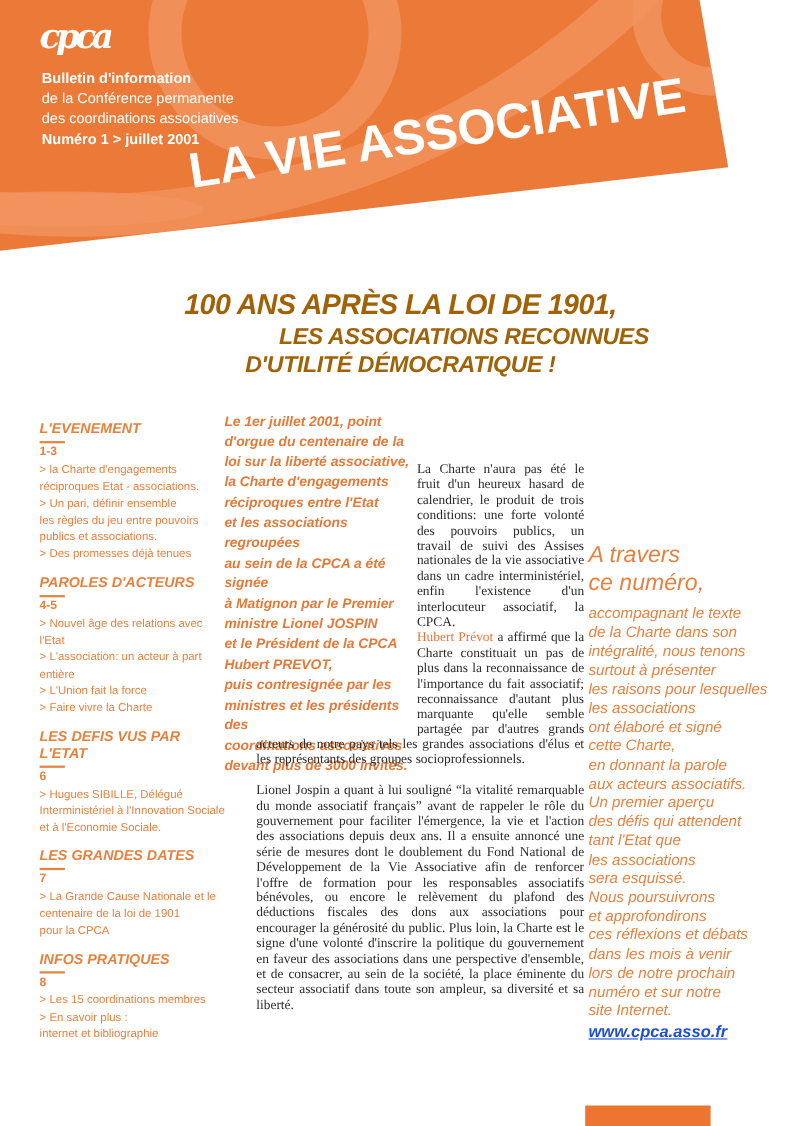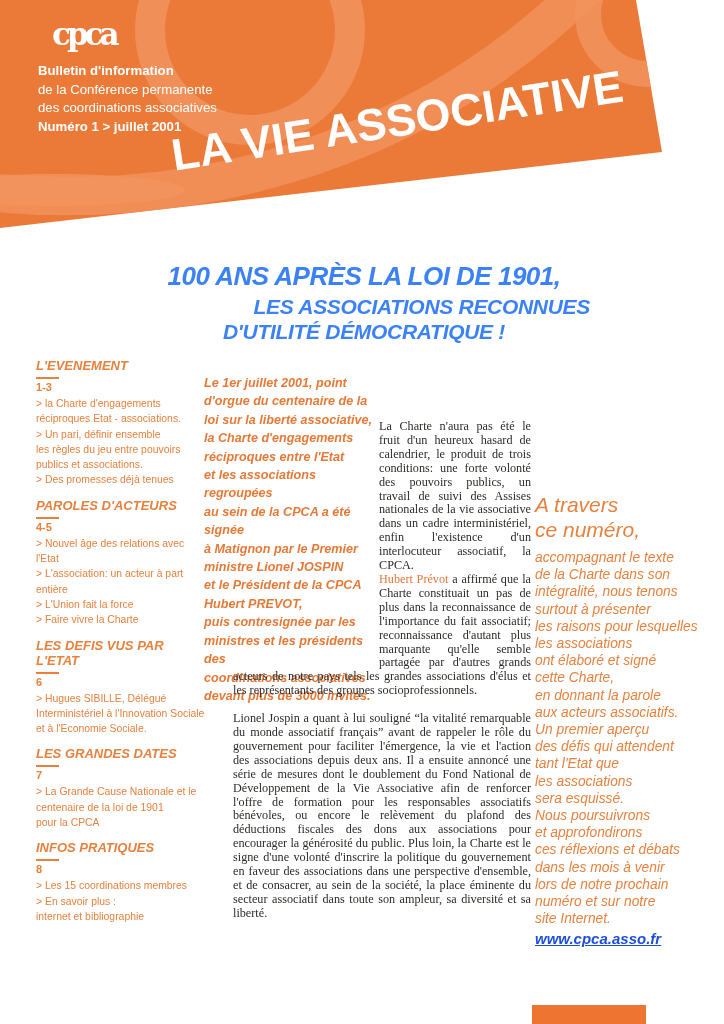--- a/index.html
+++ b/index.html
@@ -4,45 +4,45 @@
 <style>
   html,body { margin:0; padding:0; background:#ffffff; }
   .page {
     position:relative; width:724px; height:1024px; margin:0 auto;
     background:#ffffff; overflow:hidden;
     font-family:"Liberation Sans", sans-serif;
   }
   
   .banner-svg { position:absolute; left:0; top:0; }
   .logo {
-    position:absolute; left:52px; top:16px;
-    font-family:"DejaVu Serif", serif; font-weight:700;
+    position:absolute; left:36px; top:16px;
+    font-family:"DejaVu Serif", serif; font-style:italic; font-weight:700;
     font-size:31px; color:#ffffff; letter-spacing:-4px;
   }
   .pubinfo {
     position:absolute; left:38px; top:62px; width:210px;
     color:#ffffff; font-size:13.2px; line-height:18.5px;
   }
   .pubinfo .b { font-weight:700; }
   .masthead-title {
     position:absolute; left:172px; top:130px; width:560px;
     color:#ffffff; font-weight:700; font-size:45px; letter-spacing:0px;
     transform:rotate(-8.8deg); transform-origin:left center;
     white-space:nowrap;
   }
   
   .headline {
     position:absolute; left:138px; top:261px; width:452px;
-    text-align:center; color:#3b82f6; font-style:italic;
+    text-align:center; color:#a16207; font-style:italic;
   }
   .hl1 { font-size:26px; font-weight:700; line-height:30px; letter-spacing:-0.5px; }
   .hl2 { font-size:21px; font-weight:700; line-height:25px; margin-top:3px; letter-spacing:-0.3px;text-align:right;}
   .hl3 { font-size:21px; font-weight:700; line-height:25px; letter-spacing:-0.3px;}
   
-  .sidebar { position:absolute; left:36px; top:358px; width:170px; color:#E6813E; }
+  .sidebar { position:absolute; left:36px; top:382px; width:170px; color:#E6813E; }
   .sb-section { margin-bottom:10px; }
   .sb-head { font-style:italic; font-weight:700; font-size:13px; line-height:15px; }
   .sb-rule { width:23px; height:2px; background:#E6813E; margin:4px 0 2px; }
   .sb-pages { font-weight:700; font-size:11px; line-height:12px; }
   .sb-items { font-size:10.4px; line-height:15.3px; margin-top:3px; white-space:pre-line; }
   
   .intro {
     position:absolute; left:204px; top:374px; width:173px;
     text-align:left; color:#E57A38; font-style:italic; font-weight:700;
     font-size:12.6px; line-height:18.4px; white-space:pre-line;

